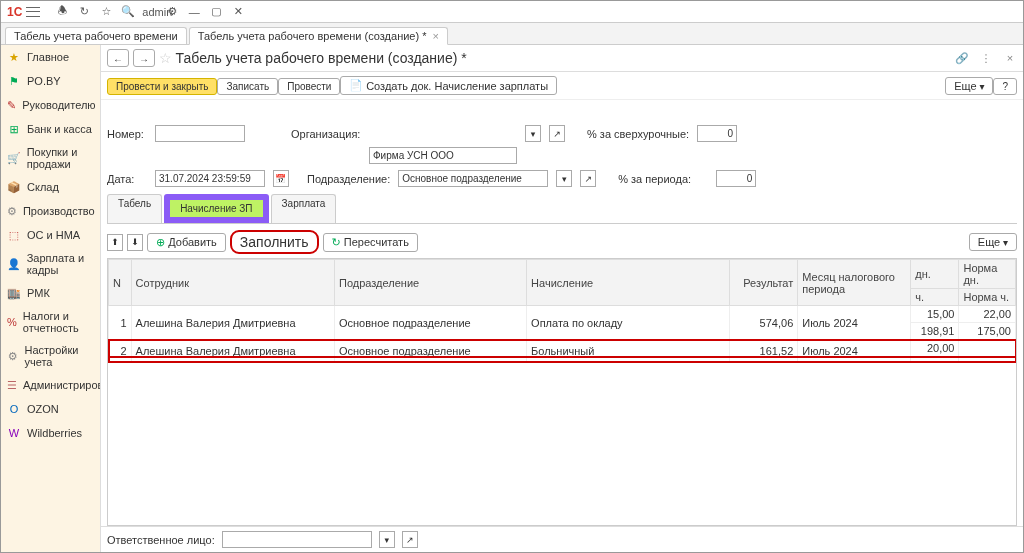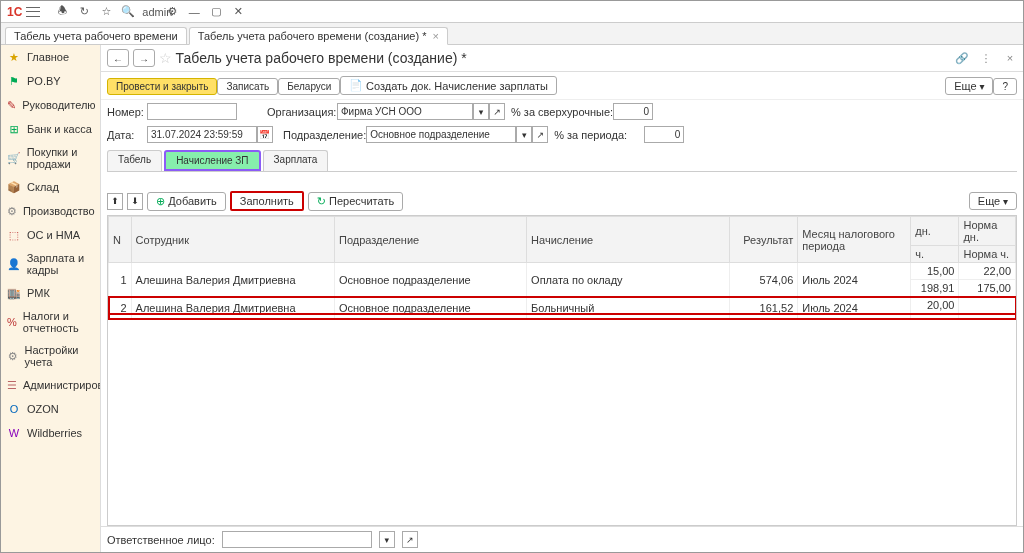--- a/index.html
+++ b/index.html
@@ -20,29 +20,29 @@
 .sb-ic{width:14px;height:14px;display:flex;align-items:center;justify-content:center;font-size:11px}
 .main{flex:1;display:flex;flex-direction:column;min-width:0;padding:0;background:#fff}
 .page-head{display:flex;align-items:center;gap:4px;padding:4px 6px;border-bottom:1px solid #ddd}
 .navbtn{width:22px;height:18px;border:1px solid #aaa;background:#fff;border-radius:3px;display:flex;align-items:center;justify-content:center;cursor:pointer;font-size:10px}
 .star{color:#ccc;font-size:14px}
 .page-title{font-size:14px;font-weight:normal;color:#333}
 .hd-ic{width:14px;text-align:center;color:#888;cursor:pointer;margin-left:6px}
 .cmdbar{display:flex;align-items:flex-end;gap:0;padding:4px 6px;border-bottom:1px solid #eee}
 .btn{border:1px solid #aaa;background:#fff;padding:2px 8px;border-radius:3px;cursor:pointer;font-size:10px}
 .btn.yellow{background:#ffe066;border-color:#d4b400}
-.formrow{display:flex;align-items:center;gap:0;padding:3px 6px;font-size:10px}
+.formrow{display:flex;align-items:center;gap:8px;padding:3px 6px;font-size:10px}
 .lbl{min-width:40px;color:#333}
 .inp{border:1px solid #aaa;padding:1px 3px;font-size:10px;height:17px;background:#fff}
 .smallbtn{width:16px;height:17px;border:1px solid #aaa;background:#fff;font-size:9px;display:flex;align-items:center;justify-content:center;cursor:pointer}
-.subtabs{display:flex;border-bottom:1px solid #ccc;margin:4px 6px 15px}
+.subtabs{display:flex;border-bottom:1px solid #ccc;margin:4px 6px 2px}
 .subtab{padding:3px 10px;border:1px solid #ccc;border-bottom:none;background:#f5f5f5;font-size:10px;cursor:pointer;border-radius:3px 3px 0 0;margin-right:2px}
-.subtab.hl{border:2px solid #8b5cf6;background:#86efac}
+.subtab.hl{border:6px solid #8b5cf6;background:#bef264}
 .insidebar{display:flex;align-items:center;gap:4px;padding:4px 6px}
-.redbox{border:2px solid #c00;padding:2px 8px;border-radius:2px;font-size:11px;cursor:pointer;background:#fff}
+.redbox{border:2px solid #c00;padding:2px 8px;border-radius:9px;font-size:14px;cursor:pointer;background:#fff}
 .tbl{flex:1;margin:0 6px;border:1px solid #ccc;overflow:auto;position:relative}
 table{width:100%;border-collapse:collapse;font-size:10px}
 th{background:#f3f3f3;border:1px solid #ddd;padding:2px 4px;text-align:left;font-weight:normal;color:#444}
 td{border:1px solid #eee;padding:2px 4px}
 tr.hl{outline:2px solid #c00;outline-offset:-1px}
 .r{text-align:right}
 .footer{display:flex;align-items:center;gap:7px;padding:4px 6px;border-top:1px solid #ddd;font-size:10px}
 </style>
 </head>
 <body>
@@ -142,36 +142,36 @@
       <span class="page-title">Табель учета рабочего времени (создание) *</span>
       <span style="flex:1"></span>
       <span class="hd-ic">🔗</span>
       <span class="hd-ic">⋮</span>
       <span class="hd-ic">×</span>
     </div>
 
     <div class="cmdbar">
       <button class="btn yellow">Провести и закрыть</button>
       <button class="btn">Записать</button>
-      <button class="btn">Беларуси</button>
+      <button class="btn">Провести</button>
       <button class="btn" style="display:flex;gap:3px;align-items:center">
           <span style="color:#0a5">📄</span>
           <span>Создать док. Начисление зарплаты</span>
         </button>
       <span style="flex:1"></span>
       <button class="btn"><span>Еще</span> ▾</button>
       <button class="btn">?</button>
     </div>
 
     <div class="formrow">
       <span class="lbl">Номер:</span>
       <input class="inp" style="width: 90px;" value="">
       <span style="width:30px"></span>
       <span class="lbl" style="min-width:70px">Организация:</span>
-      <input class="inp" style="width: 136px;" value="Фирма УСН ООО">
+      <input class="inp" style="width: 148px; margin-top: 44px;" value="Фирма УСН ООО">
       <div class="smallbtn">▾</div>
       <div class="smallbtn">↗</div>
       <span style="width:6px"></span>
       <span class="lbl" style="min-width:90px">% за сверхурочные:</span>
       <input class="inp r" style="width: 40px;" value="0">
     </div>
     <div class="formrow">
       <span class="lbl">Дата:</span>
       <input class="inp" style="width: 110px;" value="31.07.2024 23:59:59">
       <div class="smallbtn">📅</div>

